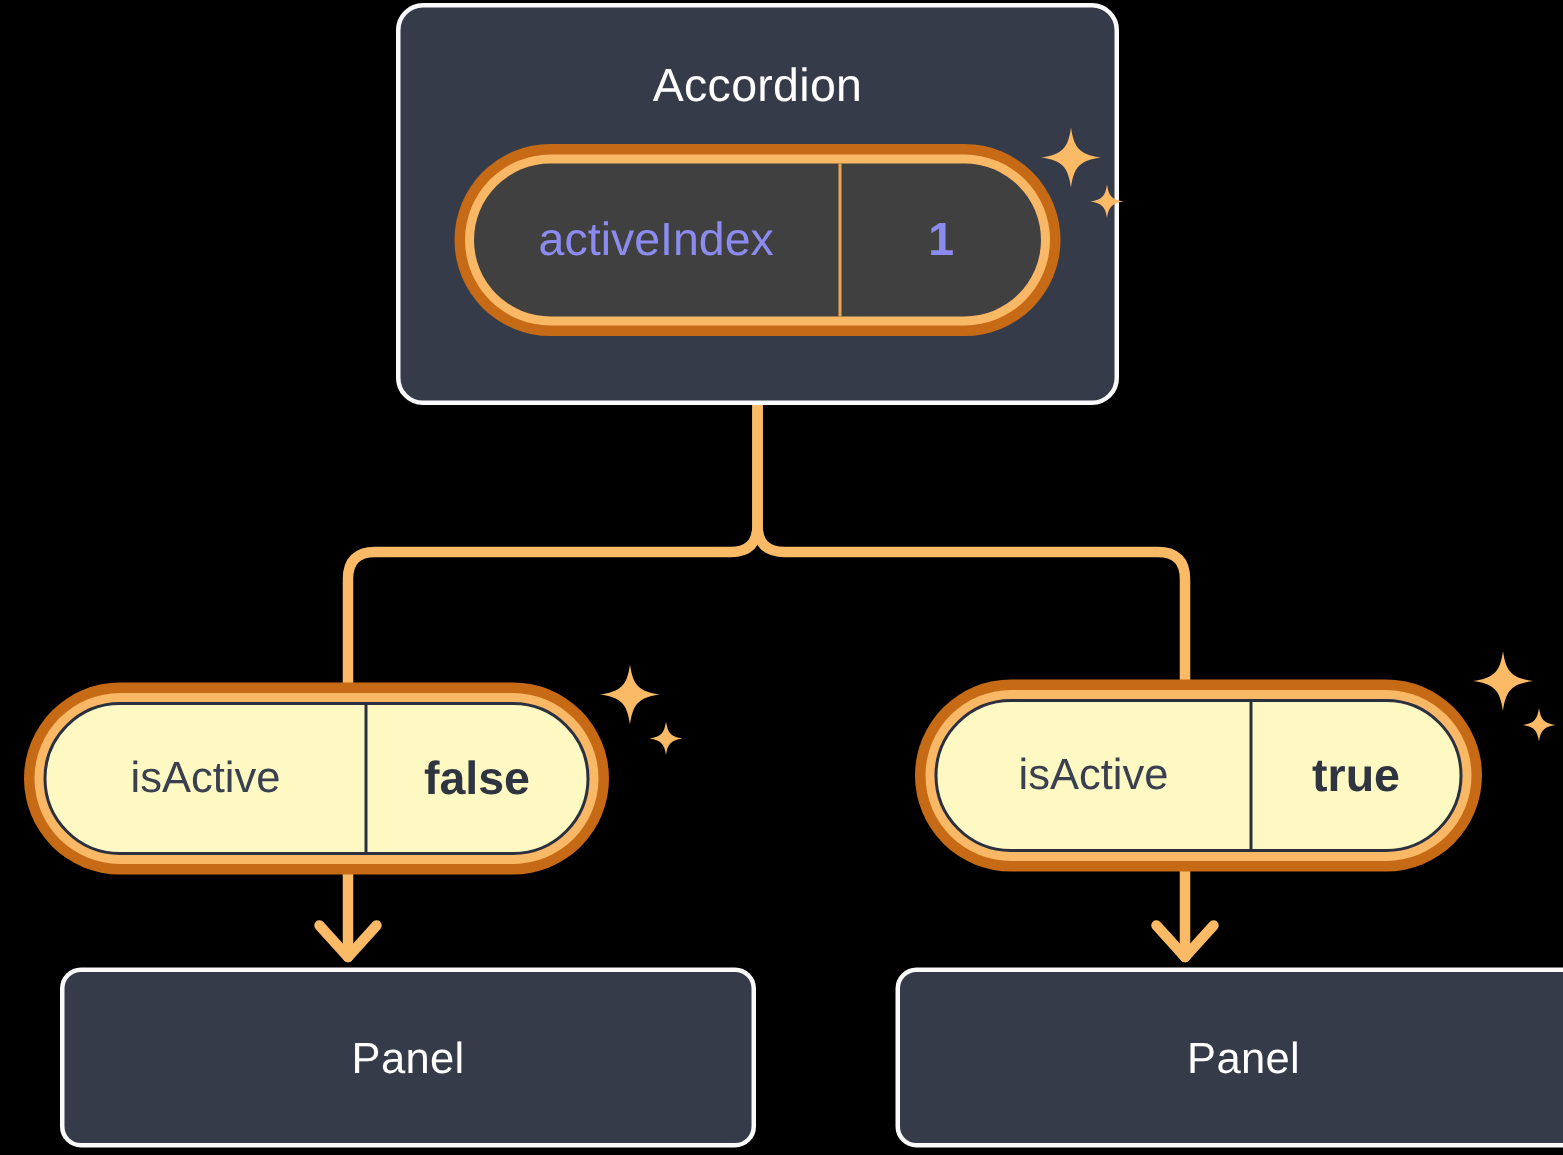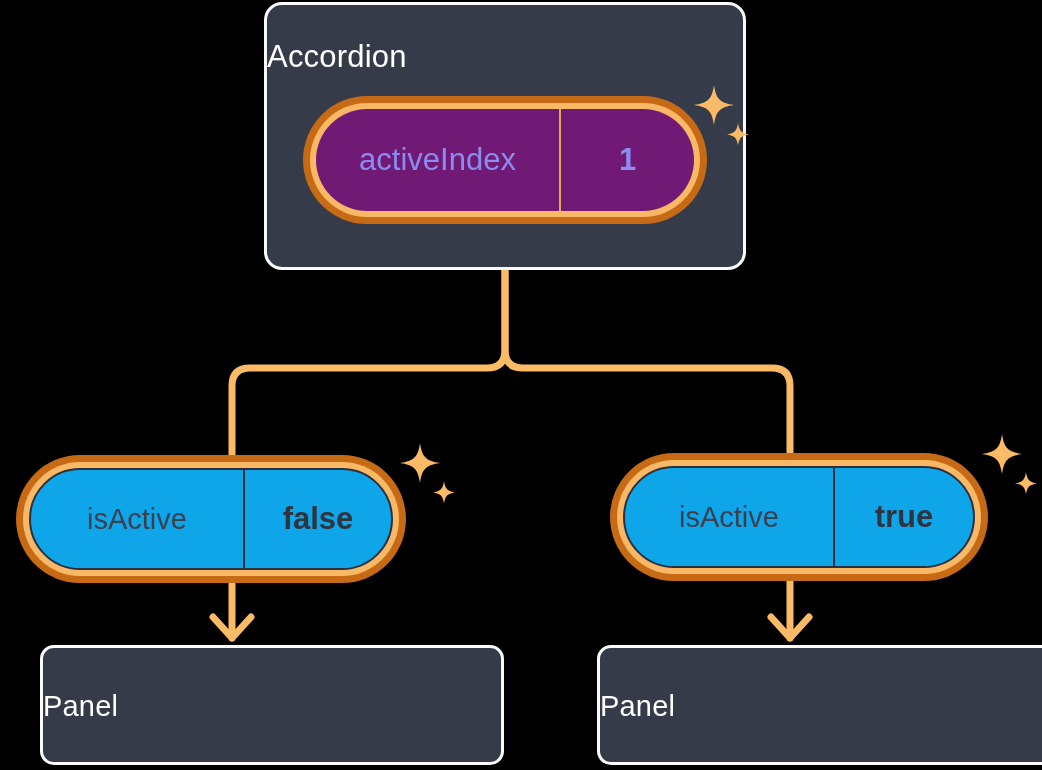--- a/index.html
+++ b/index.html
@@ -35,20 +35,21 @@
     background: #363B49;
     border: 3px solid #FAFAFA;
     border-radius: 16px;
     box-sizing: border-box;
   }
   .card-title {
     color: #FFFFFF;
     font-size: 31px;
     font-weight: 400;
     letter-spacing: 0.2px;
+    text-align: center;
     white-space: nowrap;
   }
 
   #accordion-card {
     left: 264px;
     top: 2px;
     width: 482px;
     height: 268px;
     border-radius: 18px;
   }
@@ -124,39 +125,39 @@
   }
 
   
   #pill-activeindex {
     left: 303px;
     top: 96px;
     width: 404px;
     height: 128px;
   }
   #pill-activeindex .pill-inner {
-    background: #701a75;
+    background: #404040;
   }
   #pill-activeindex .pill-key {
     flex: 0 0 245px;
     color: #8C8CF0;
     font-size: 31px;
     font-weight: 400;
     border-right: 2px solid #E9A94E;
   }
   #pill-activeindex .pill-val {
     flex: 1 1 auto;
     color: #8C8CF0;
     font-size: 31px;
     font-weight: 700;
   }
 
   
   .pill-bool .pill-inner {
-    background: #0ea5e9;
+    background: #fef9c3;
     border: 2px solid #2B3040;
   }
   .pill-bool .pill-key {
     color: #3A4050;
     font-size: 29px;
     font-weight: 400;
     border-right: 2px solid #2B3040;
   }
   .pill-bool .pill-val {
     color: #2E3440;

